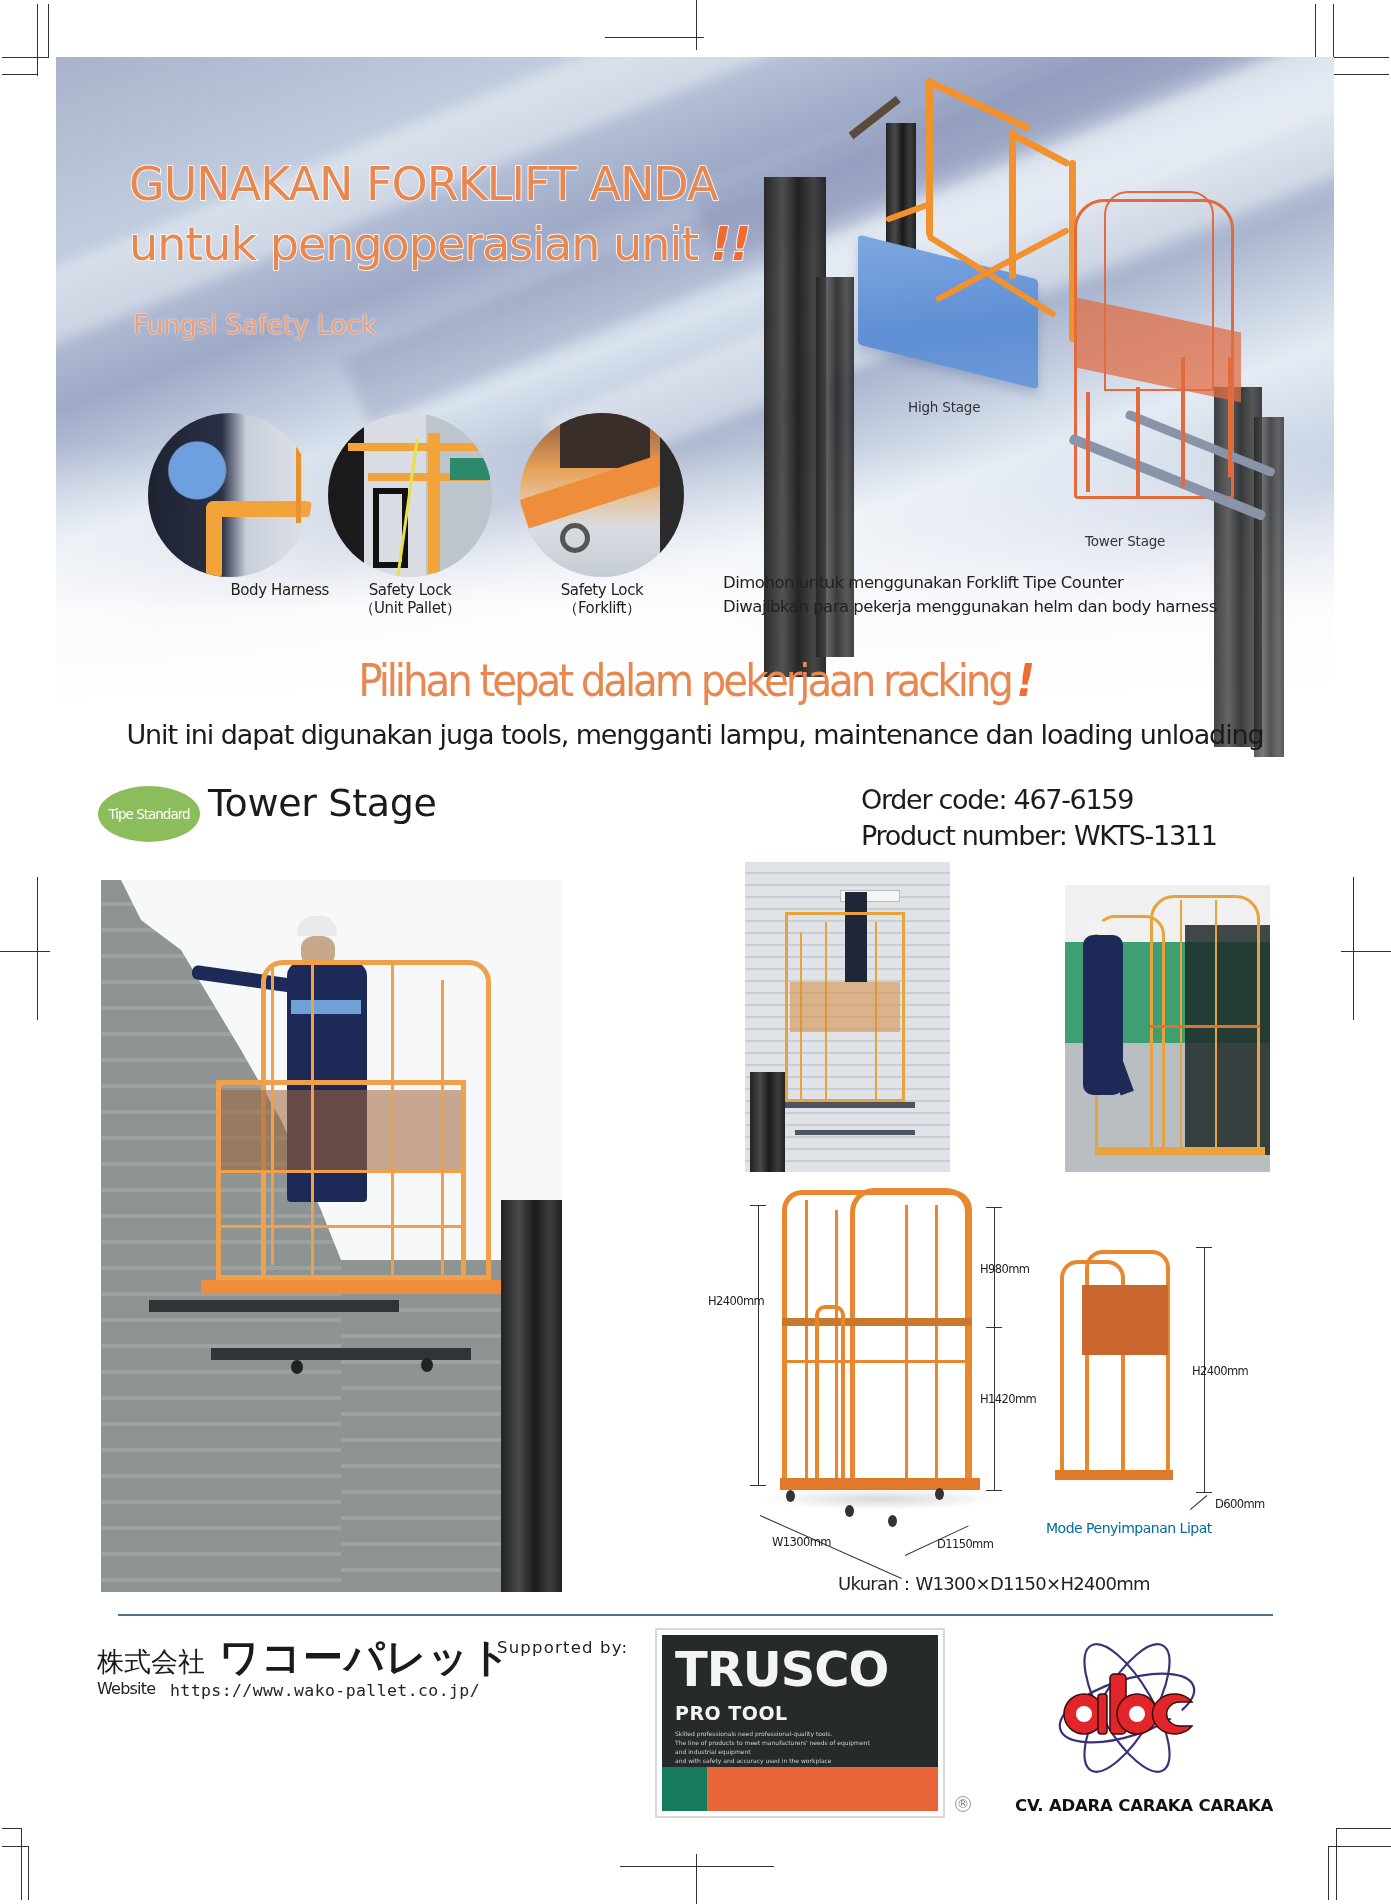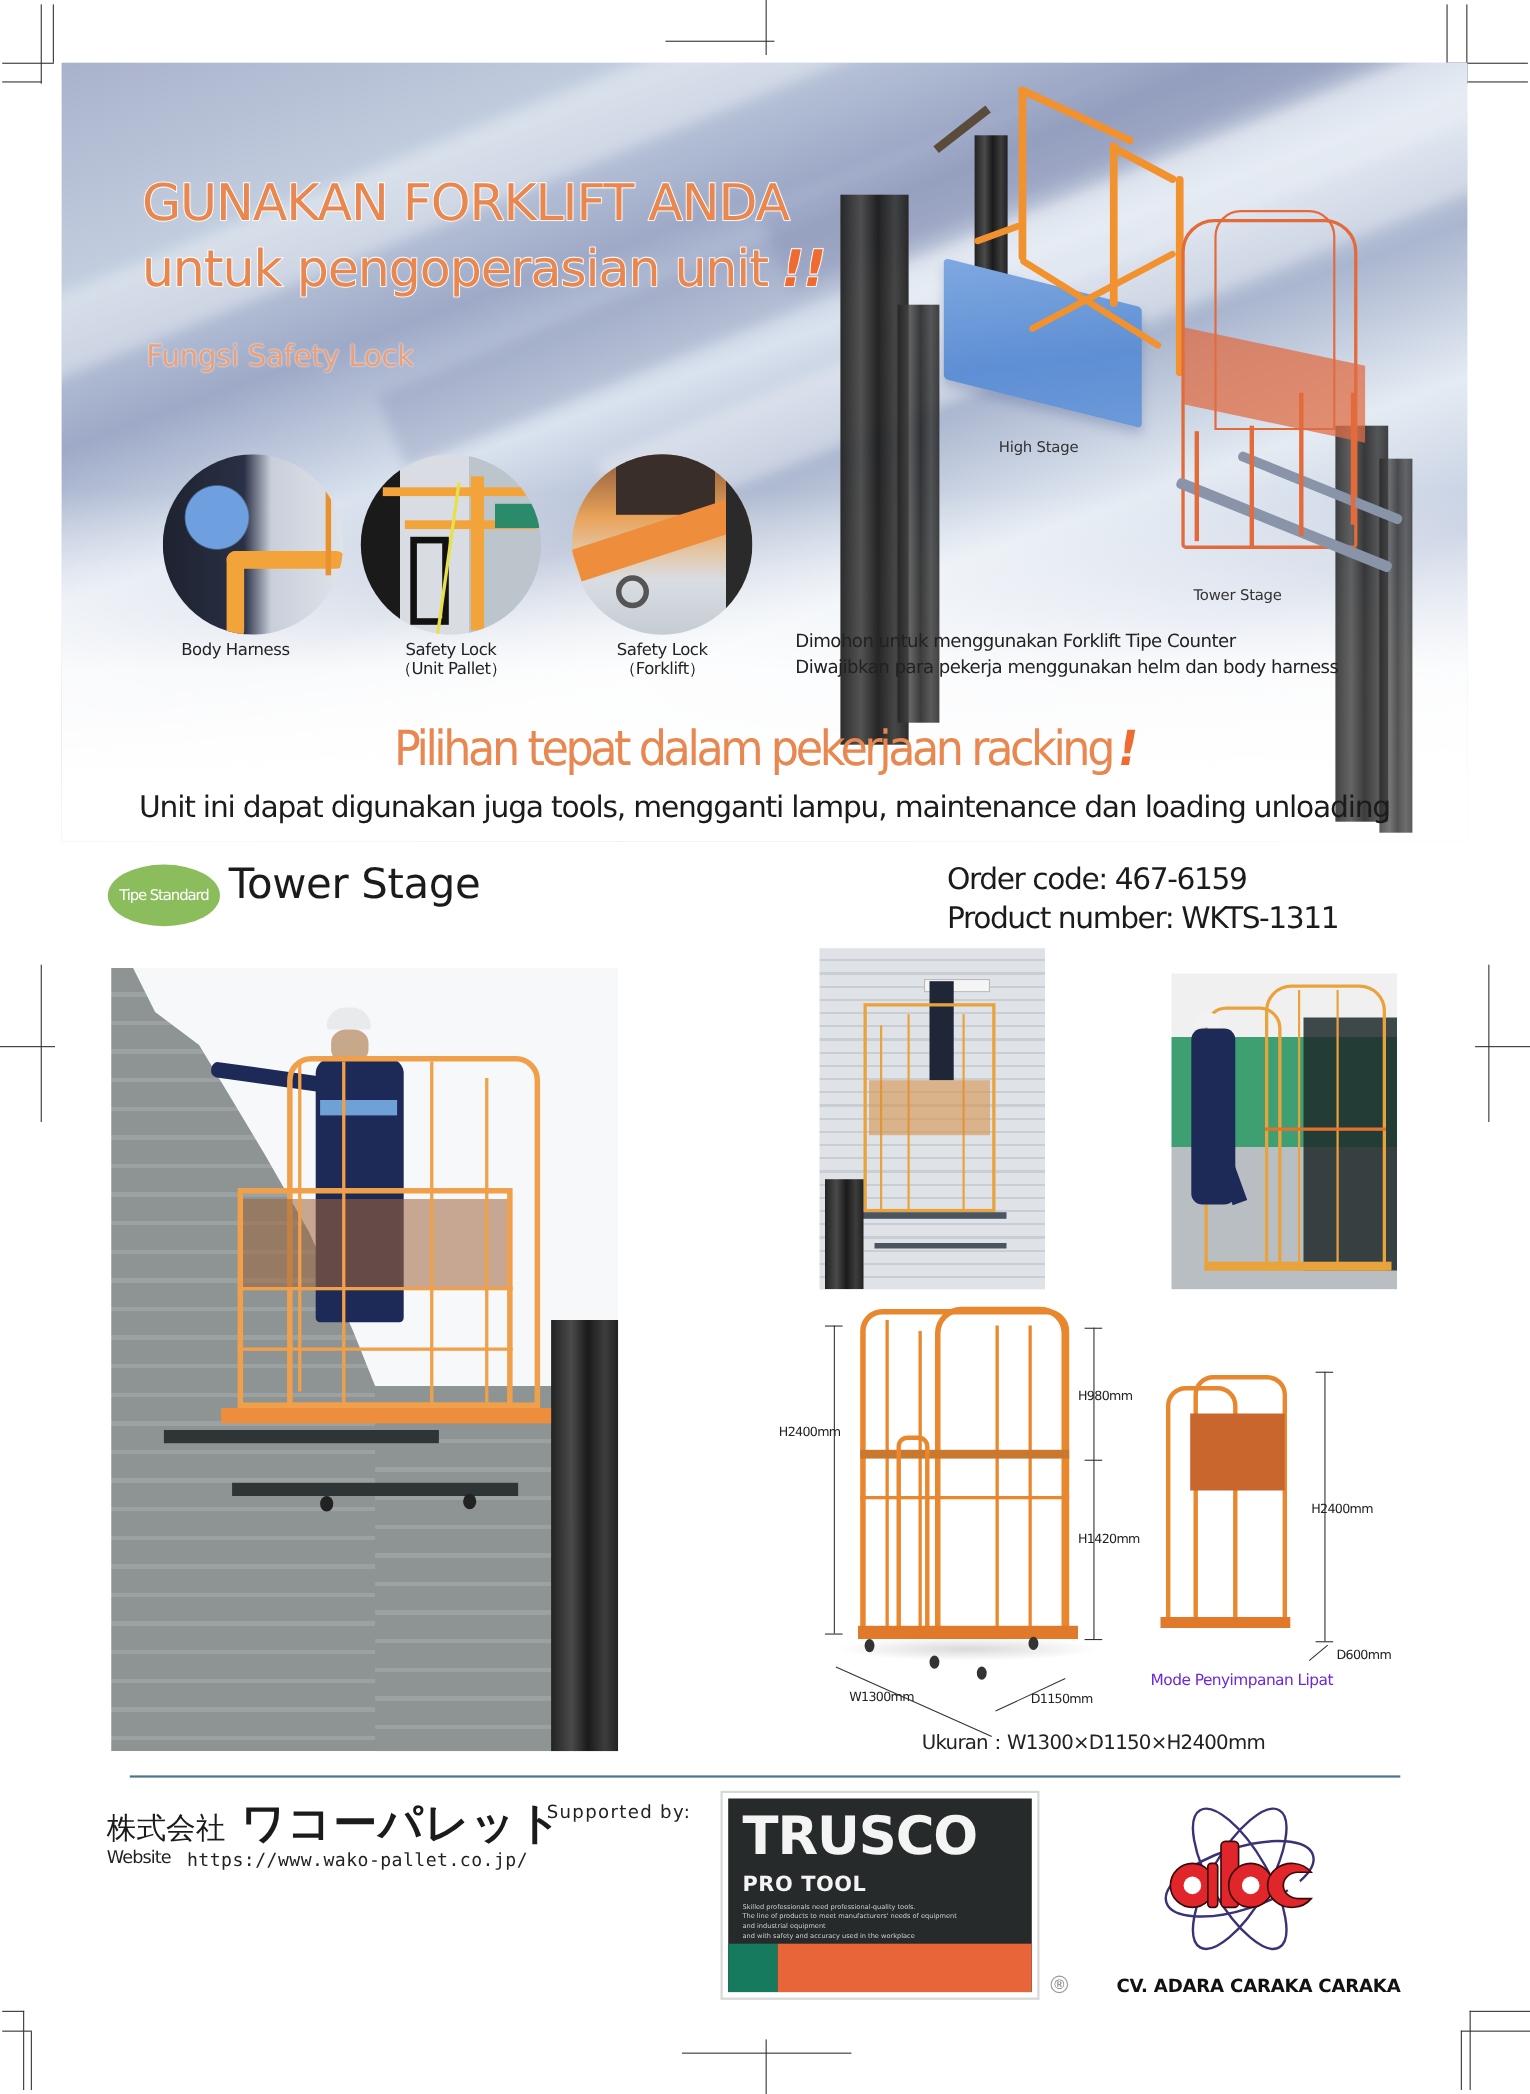--- a/index.html
+++ b/index.html
@@ -47,21 +47,21 @@
   .badge { position: absolute; left: 98px; top: 786px; width: 102px; height: 56px; border-radius: 50%; background: #8cbd5d; color: #ffffff; font-family: "DejaVu Sans", sans-serif; font-size: 13.5px; letter-spacing: -1px; display: flex; align-items: center; justify-content: center; }
   .tower-title { position: absolute; left: 208px; top: 781px; font-family: "DejaVu Sans", sans-serif; font-size: 38px; color: #1b1b1b; letter-spacing: -0.3px; }
   .order { position: absolute; left: 861px; font-family: "DejaVu Sans", sans-serif; font-size: 27px; color: #1b1b1b; letter-spacing: -1.3px; white-space: nowrap; }
 
   
   .photo { position: absolute; overflow: hidden; }
 
   .dim-label { position: absolute; font-family: "DejaVu Sans", sans-serif; font-size: 11.5px; color: #222; letter-spacing: -0.6px; white-space: nowrap; }
   .dim-line { position: absolute; background: #333; }
   .ukuran { position: absolute; left: 838px; top: 1572px; font-family: "DejaVu Sans", sans-serif; font-size: 18px; color: #222; letter-spacing: -0.7px; white-space: nowrap; }
-  .lipat { position: absolute; left: 1046px; top: 1520px; font-family: "DejaVu Sans", sans-serif; font-size: 14px; color: #6d28d9; letter-spacing: -0.5px; }
+  .lipat { position: absolute; left: 1046px; top: 1520px; font-family: "DejaVu Sans", sans-serif; font-size: 14px; color: #0369a1; letter-spacing: -0.5px; }
 
   .separator { position: absolute; left: 118px; top: 1614px; width: 1155px; height: 2px; background: #4d7289; }
 
   .company-jp { position: absolute; left: 97px; top: 1630px; font-family: "DejaVu Sans", sans-serif; font-size: 30px; color: #1b1b1b; white-space: nowrap; }
   .company-jp .kk { font-size: 27px; font-weight: normal; margin-right: 14px; }
   .company-jp .name { font-weight: bold; font-size: 40px; letter-spacing: 1px; }
   .supported { position: absolute; left: 497px; top: 1638px; font-family: "DejaVu Sans", sans-serif; font-size: 16.5px; color: #222; letter-spacing: 1.2px; }
   .website-label { position: absolute; left: 97px; top: 1679px; font-family: "DejaVu Sans", sans-serif; font-size: 16px; color: #222; letter-spacing: -0.8px; }
   .website-url { position: absolute; left: 170px; top: 1681px; font-family: "DejaVu Sans Mono", monospace; font-size: 16.5px; color: #222; letter-spacing: 0.4px; }
 
@@ -174,21 +174,21 @@
     <div style="position:absolute;left:78px;top:25px;width:3px;height:140px;background:#e8e04a;transform:rotate(8deg);"></div>
     <div style="position:absolute;left:122px;top:45px;width:40px;height:22px;background:#2a8a6a;"></div>
   </div>
   <div class="circle" style="left:464px;top:356px;background:linear-gradient(180deg,#8c5a3a 0%,#e9a35a 35%,#e3c8a8 55%,#d9dde3 70%,#c6ccd4 100%);">
     <div style="position:absolute;left:40px;top:0;width:90px;height:55px;background:#3a2e2a;"></div>
     <div style="position:absolute;left:0;top:60px;width:170px;height:30px;background:#ee8e3c;transform:rotate(-18deg);"></div>
     <div style="position:absolute;left:140px;top:10px;width:24px;height:150px;background:#2a2a2a;"></div>
     <div style="position:absolute;left:40px;top:110px;width:30px;height:30px;border-radius:50%;border:5px solid #555;"></div>
   </div>
 
-  <div class="circle-label" style="left:58px;top:524px;">
+  <div class="circle-label" style="left:73px;top:524px;text-align:right;">
     <div>Body Harness</div>
   </div>
   <div class="circle-label" style="left:254px;top:524px;">
     <div>Safety Lock</div>
     <div>（Unit Pallet）</div>
   </div>
   <div class="circle-label" style="left:446px;top:524px;">
     <div>Safety Lock</div>
     <div>（Forklift）</div>
   </div>

